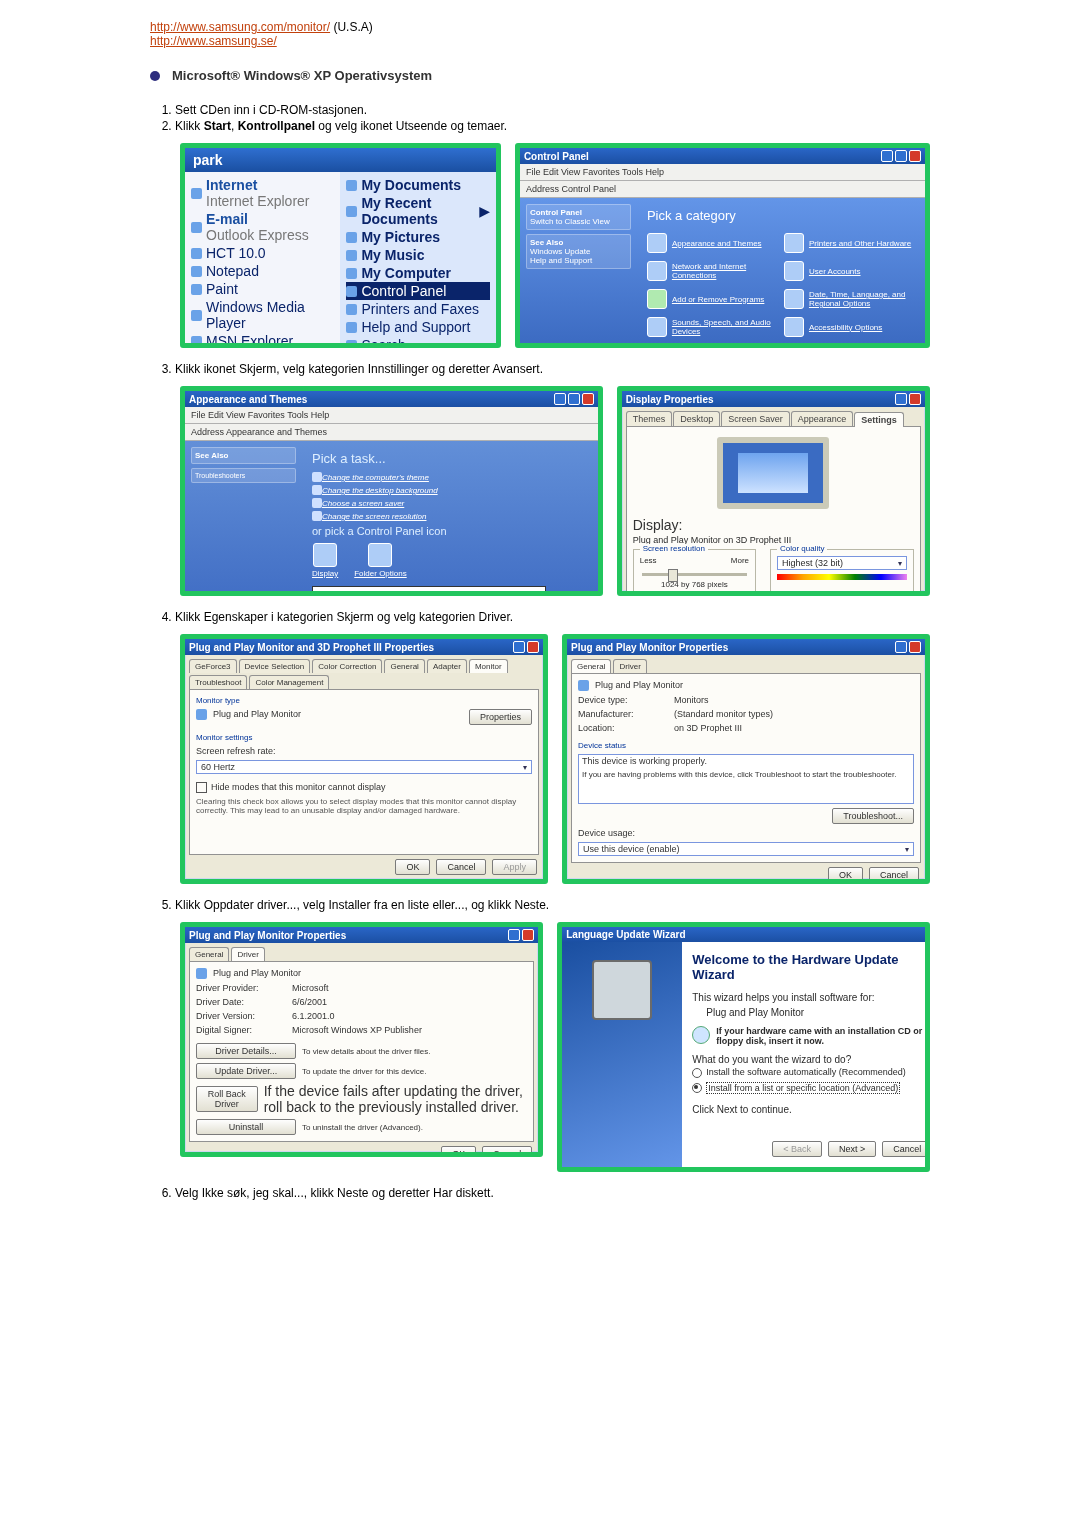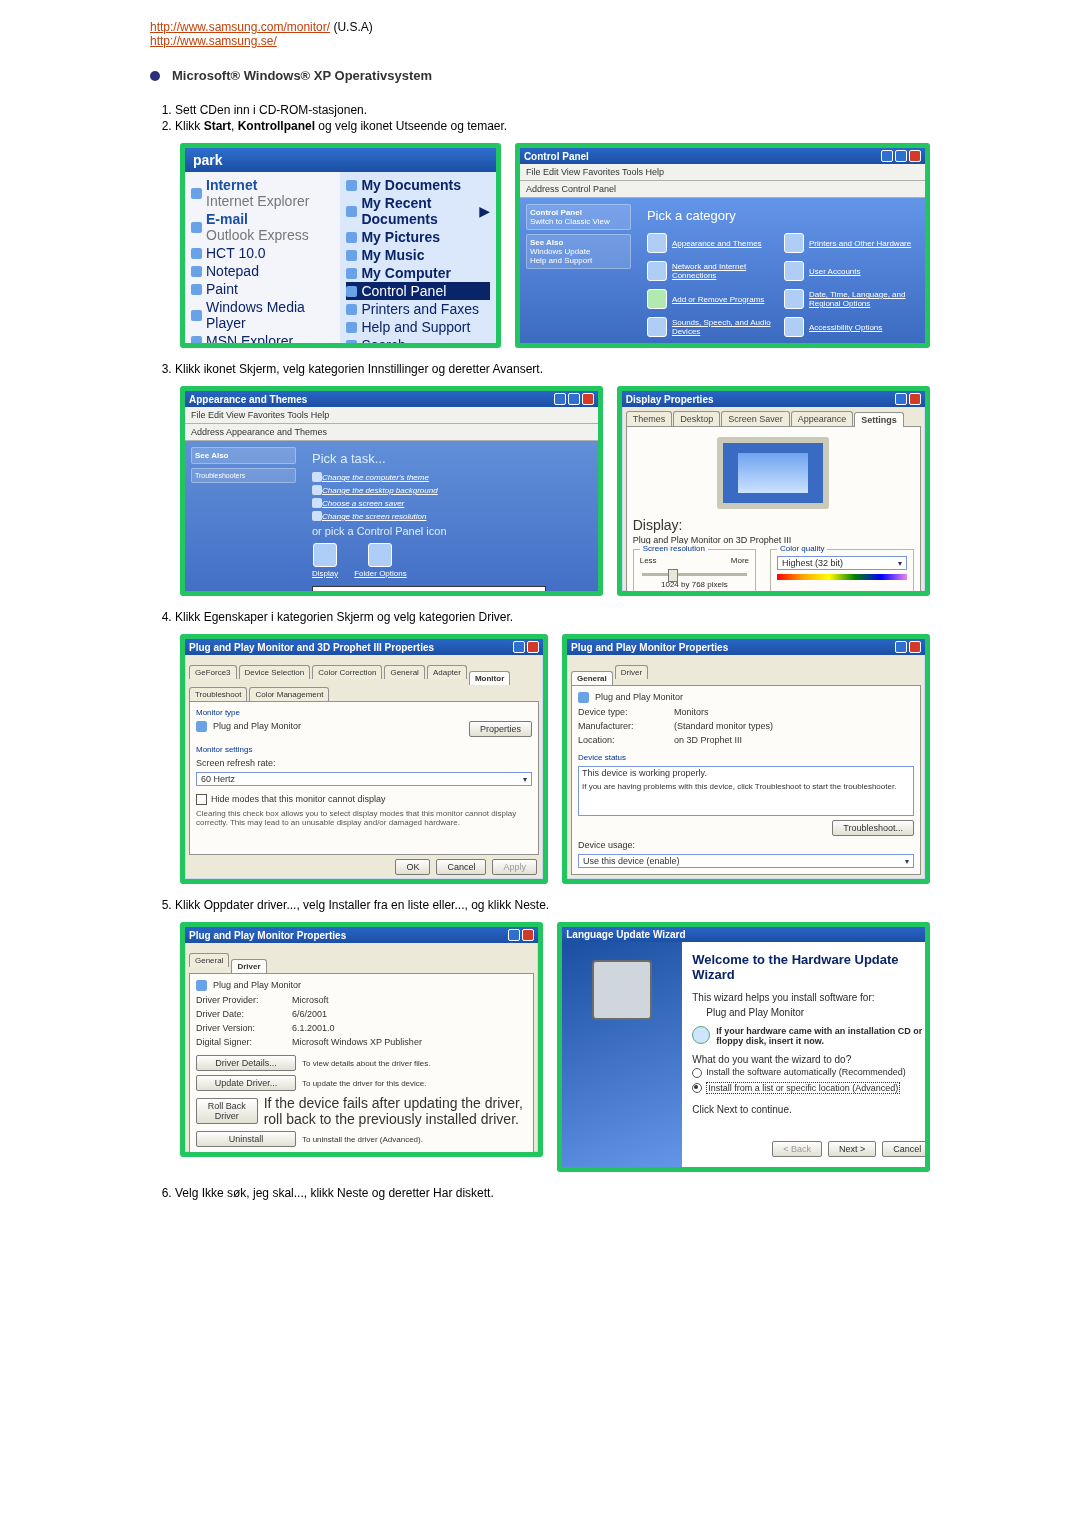--- a/index.html
+++ b/index.html
@@ -183,21 +183,21 @@
     border:1px solid #7a7a7a; background:linear-gradient(#fefefe,#e2e0d2); padding:2px 10px; font-size:9px; border-radius:2px;
   }
   
   .propsheet {
     width: 370px; height: 240px; display:flex; flex-direction:column; background:#ece9d8;
   }
   .ps-tabs { display:flex; padding:4px 4px 0 4px; gap:2px; font-size:9px; flex-wrap:wrap;align-items:center; }
   .ps-tab {
     background:#efecdc; border:1px solid #929292; border-bottom:none; padding:2px 5px; border-radius:3px 3px 0 0; color:#333; font-size:8px;
   }
-  .ps-tab.active { background:#fdfcf8; font-weight:bold;margin-top:12px; }
+  .ps-tab.active { background:#fdfcf8; font-weight:normal; }
   .ps-body {
     flex:1; margin:0 4px; background:#fdfcf8; border:1px solid #929292; padding:6px; font-size:9px; color:#333;
     display:flex; flex-direction:column; gap:4px;
   }
   .ps-footer {
     padding:4px 6px; display:flex; justify-content:flex-end; gap:6px;
   }
   .field-row { display:flex; gap:6px; }
   .field-row .lab { width:90px; color:#333; }
   .dropdown {

